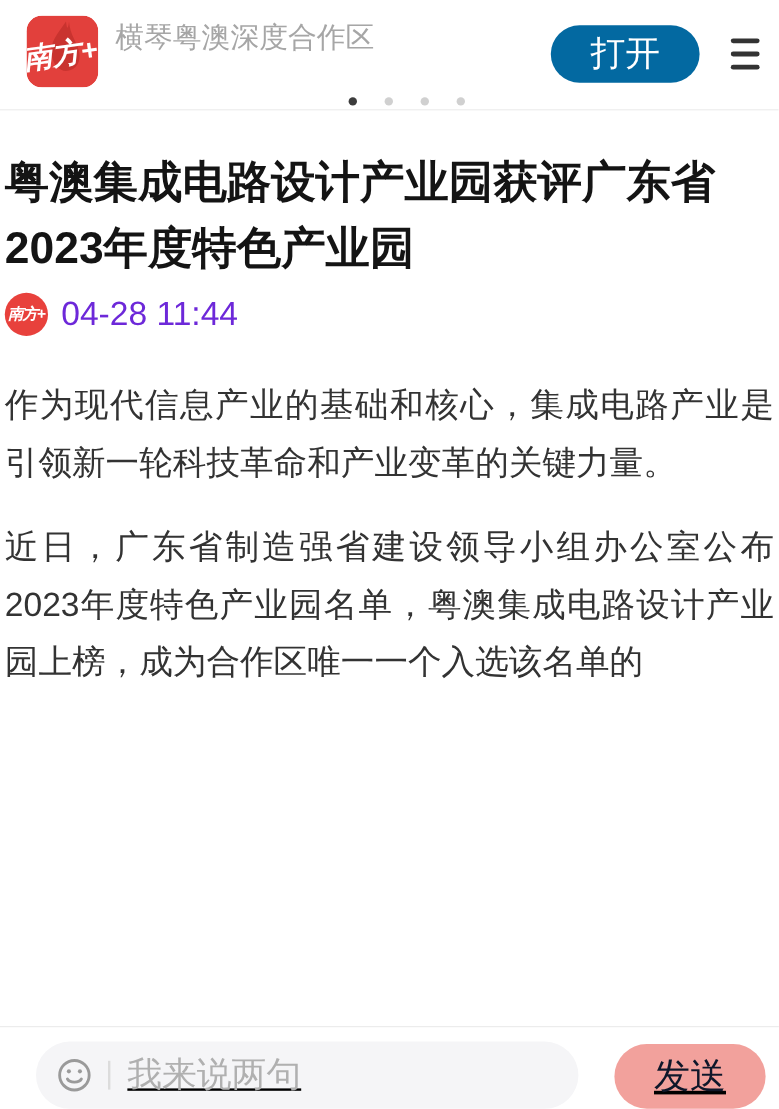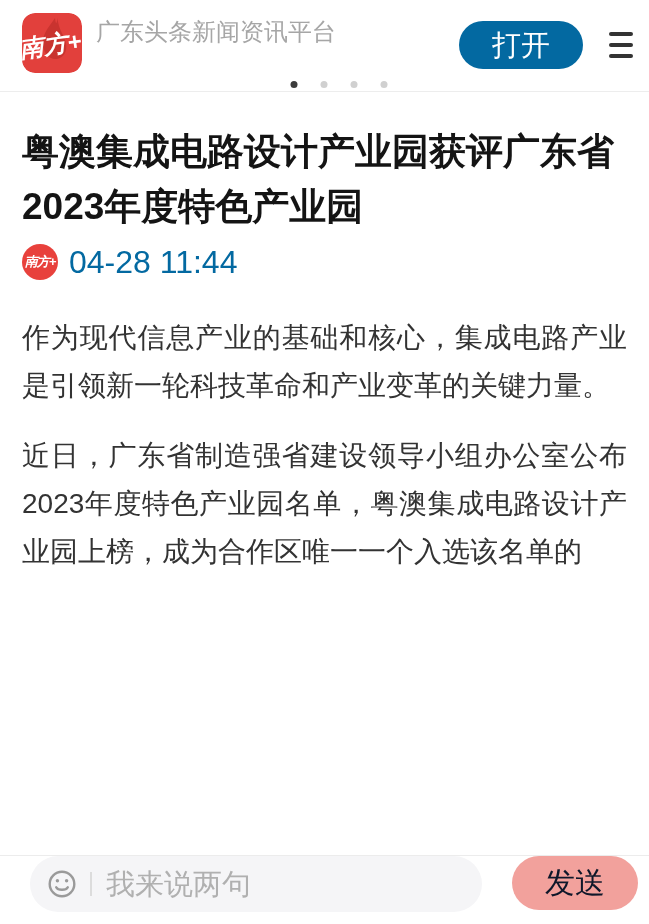--- a/index.html
+++ b/index.html
@@ -82,21 +82,21 @@
     gap: 23px;
   }
   .dot {
     width: 7px; height: 7px;
     border-radius: 50%;
     background: #d0d0d0;
   }
   .dot.active { background: #3c3c3c; }
 
   
-  .content { padding: 0 22px; }
+  .content { padding: 0 4px; }
   .article-title {
     margin: 32px 0 0;
     font-size: 37px;
     line-height: 55px;
     font-weight: bold;
     color: #141414;
   }
   .byline {
     display: flex;
     align-items: center;
@@ -112,44 +112,45 @@
     font-style: italic;
     font-weight: bold;
     display: flex;
     align-items: center;
     justify-content: center;
     flex: 0 0 auto;
     letter-spacing: -1px;
   }
   .timestamp {
     margin-left: 11px;
-    font-size: 32px;
-    color: #0369a1;
+    font-size: 28px;
+    color: #6d28d9;
   }
   .article-body { margin-top: 34px; }
   .article-body p {
     margin: 0 0 22px 0;
     font-size: 28px;
     line-height: 48px;
     color: #333333;
     text-align: justify;
   }
 
   
   .comment-bar {
     position: absolute;
     left: 0; bottom: 0;
     width: 649px;
     height: 69px;
     background: #ffffff;
     border-top: 1px solid #ececec;
     display: flex;
-    align-items: flex-start;
+    align-items: flex-end;
     padding: 0 11px 0 30px;
     z-index: 20;
+    text-decoration: underline;
   }
   .comment-input-wrap {
     width: 452px;
     height: 56px;
     border-radius: 28px;
     background: #f5f5f7;
     display: flex;
     align-items: center;
     padding: 0 18px 0 17px;
   }
@@ -195,21 +196,21 @@
 
 <div class="header">
   <div class="app-logo">
     <svg width="60" height="60" viewBox="0 0 60 60" aria-hidden="true">
       <rect width="60" height="60" rx="13" fill="#e2403c"></rect>
       <path d="M33 5 C26 15 19 23 21 33 C22.5 41 28 47 34.5 46 C41.5 45 45.5 38.5 44 30.5 C42.5 22.5 36.5 17 35.5 5 C34.8 11 33.8 12.5 33 5 Z" fill="#c9332f"></path>
       <text x="29" y="40" fill="#ffffff" font-size="24" font-style="italic" font-weight="bold" text-anchor="middle" transform="rotate(-8 30 36)">南方+</text>
     </svg>
   </div>
   <div class="header-text">
-    <div class="app-tagline">广东头条新闻资讯平台</div>
+    <div class="app-tagline">横琴粤澳深度合作区</div>
   </div>
   <button class="open-btn">打开</button>
   <div class="menu-icon">
     <span></span>
       <span></span>
       <span></span>
   </div>
   <div class="dots">
     <span class="dot active"></span>
     <span class="dot"></span>

